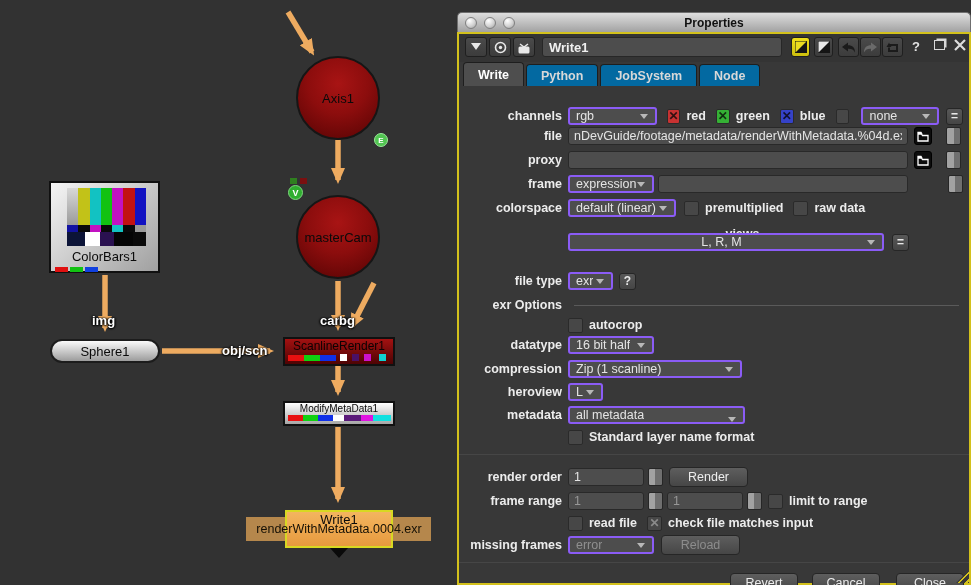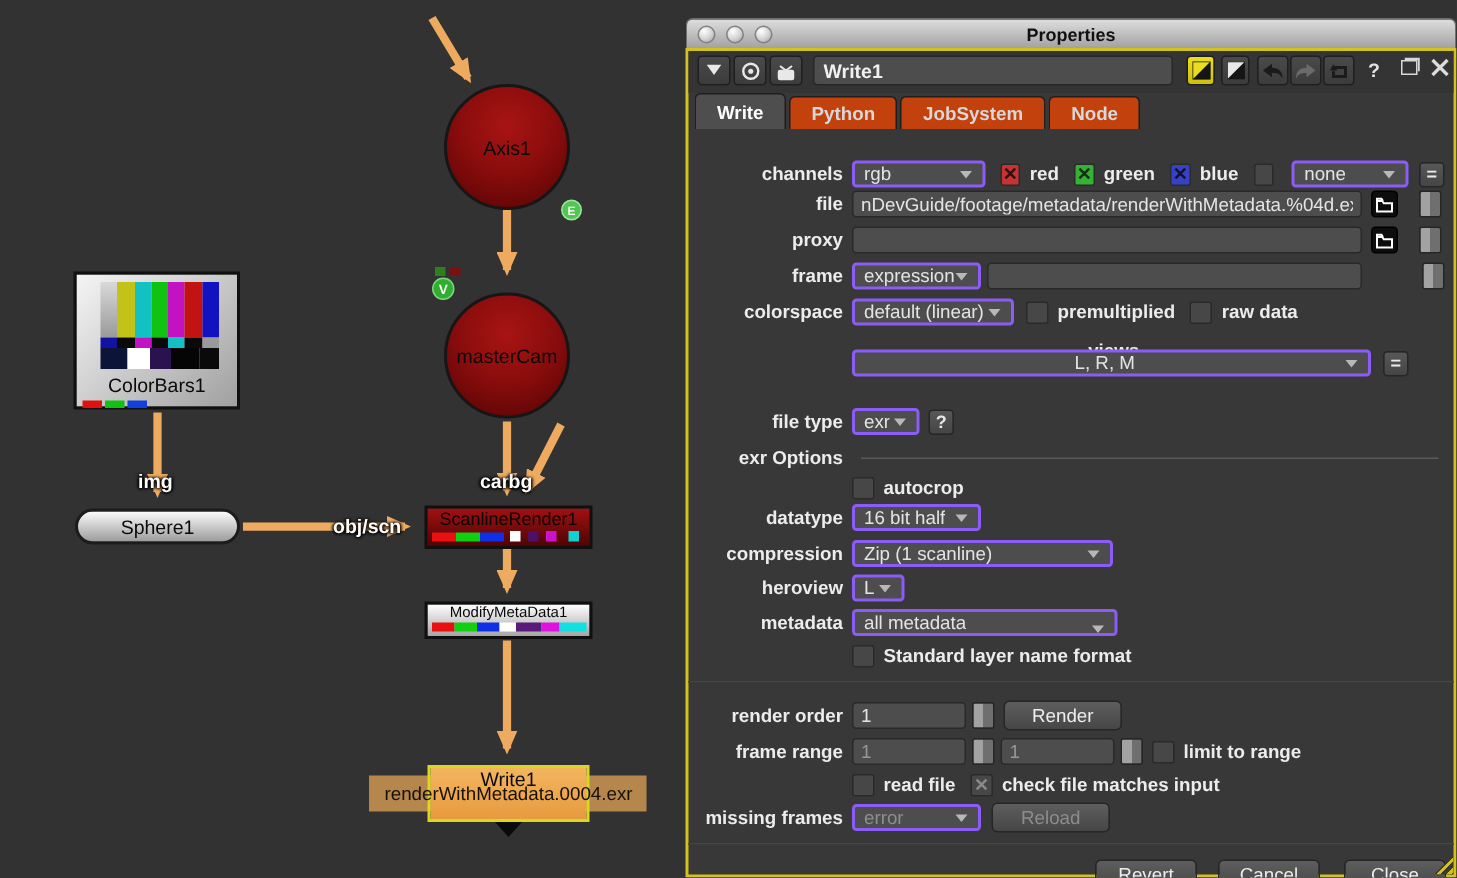--- a/index.html
+++ b/index.html
@@ -72,21 +72,21 @@
     border:1px solid #1f1f1f; border-radius:3px; display:flex; align-items:center; justify-content:center; color:#dcdcdc; }
   .tbtn svg { display:block; }
   #tb-name { position:absolute; left:83px; top:3px; width:240px; height:20px; background:#4d4d4d;
     border:1px solid #272727; border-radius:3px; color:#f0f0f0; font-size:13px; font-weight:bold; padding:0 6px;
     font-family:"Liberation Sans", sans-serif; }
   .glyph { font-size:13px; font-weight:bold; color:#e2e2e2; }
 
   
   #ptabs { position:absolute; left:0; top:28px; right:0; height:24px; display:flex; align-items:flex-end; padding-left:4px; }
   .tab { height:22px; padding:0 14px; display:flex; align-items:center; font-size:12.5px; font-weight:bold;
-    color:#d8d8d8; background:#c2410c; border:1px solid #1e1e1e; border-bottom:none; border-radius:4px 4px 0 0; margin-right:2px; }
+    color:#d8d8d8; background:#0369a1; border:1px solid #1e1e1e; border-bottom:none; border-radius:4px 4px 0 0; margin-right:2px; }
   .tab.active { background:#4e4e4e; color:#ffffff; height:24px; }
 
   
   #form { position:absolute; left:0; top:52px; right:0; bottom:0; font-size:12.5px;margin-top:16px; }
   .row { position:absolute; left:0; right:6px; height:18px; display:flex; align-items:center; }
   .lbl { width:103px; min-width:103px; text-align:right; margin-right:6px; color:#ececec; font-weight:bold; }
   .tf { background:#4d4d4d; border:1px solid #292929; border-radius:3px; height:18px; color:#e4e4e4;
     font-size:12.5px; padding:0 5px; font-family:"Liberation Sans", sans-serif; }
   .tf.dim { color:#979797; }
   .dd { background:#4d4d4d; border:2px solid #8b5cf6; border-radius:3px; height:18px; color:#e4e4e4;
@@ -375,21 +375,21 @@
         <span class="cblbl">premultiplied</span>
         <span class="cb"></span>
         <span class="cblbl">raw data</span>
       </div>
 
       <div class="row" style="top:123px;justify-content:center;">
         <span class="lbl">views</span>
       </div>
       <div class="row" style="top:131px;">
         <span class="lbl"></span>
-        <div class="dd" style="width:346px;">
+        <div class="dd" style="width:316px;">
             <span class="txt" style="flex:1; text-align:center;">L, R, M</span>
           </div>
         <div class="sqbtn" style="margin-left:8px;">=</div>
       </div>
 
       <div class="row" style="top:170px;">
         <span class="lbl">file type</span>
         <div class="dd" style="width:45px;">
             <span class="txt">exr</span>
           </div>

